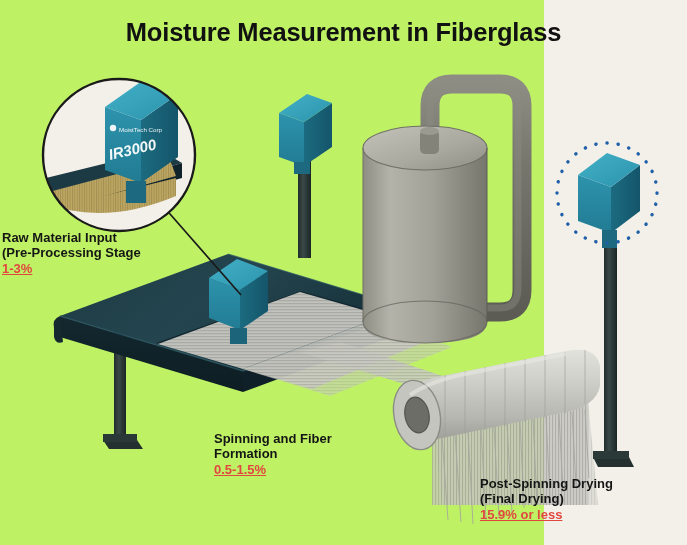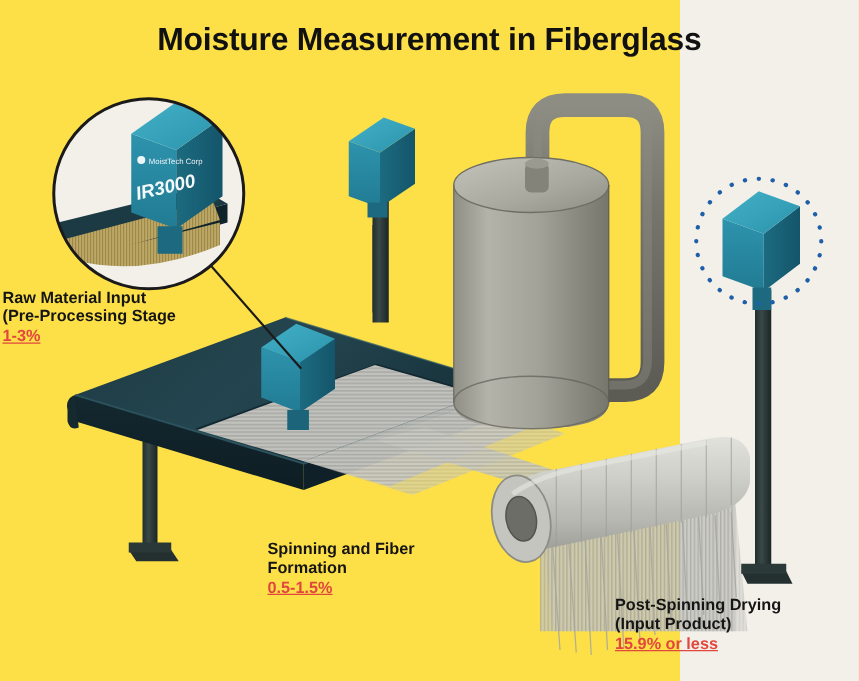--- a/index.html
+++ b/index.html
@@ -5,21 +5,21 @@
   * { box-sizing: border-box; }
   html, body {
     margin: 0; padding: 0;
     width: 687px; height: 545px;
     overflow: hidden;
     font-family: "Liberation Sans", sans-serif;
   }
   #stage {
     position: relative;
     width: 544px; height: 545px;
-    background: #fde047;
+    background: #bef264;
   }
 
   
   #title {
     position: absolute;
     top: 18px; left: 0; width: 687px;
     text-align: center;
     font-size: 25.5px;
     font-weight: bold;
     letter-spacing: -0.2px;
@@ -37,21 +37,21 @@
   }
   .callout-label .pct {
     display: block;
     color: #e2473f;
     font-weight: bold;
     margin-top: 1px;
     text-decoration: underline;
   }
   #label-raw   { left: 2px;   top: 231px; width: 200px; }
   #label-spin  { left: 214px; top: 432px; width: 180px; }
-  #label-post  { left: 492px; top: 477px; width: 192px; }
+  #label-post  { left: 480px; top: 477px; width: 192px; }
 
   
   #scene { position: absolute; inset: 0; }
 </style>
 </head>
 <body style="background: rgb(243, 240, 234);">
 
 <div id="stage">
 
   <div id="title">Moisture Measurement in Fiberglass</div>
@@ -270,17 +270,17 @@
   </div>
 
   <div id="label-spin" class="callout-label">
     <span>Spinning and Fiber</span><br>
     <span>Formation</span>
     <span class="pct">0.5-1.5%</span>
   </div>
 
   <div id="label-post" class="callout-label">
     <span>Post-Spinning Drying</span><br>
-    <span>(Input Product)</span>
+    <span>(Final Drying)</span>
     <span class="pct">15.9% or less</span>
   </div>
 
 </div>
 
 </body></html>

